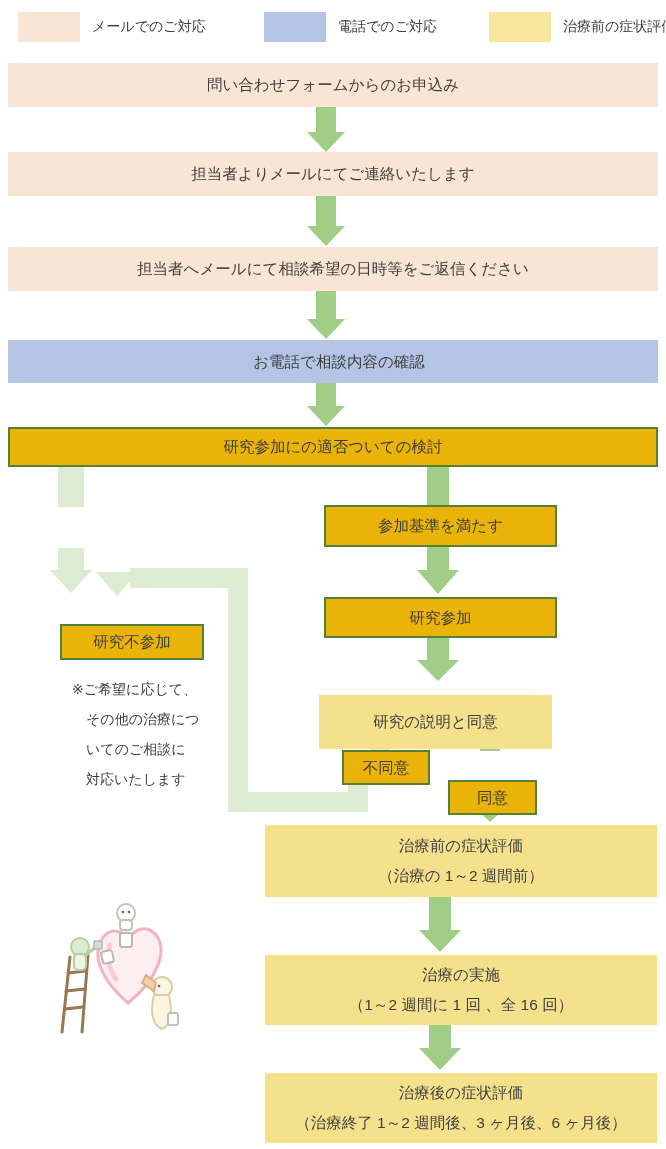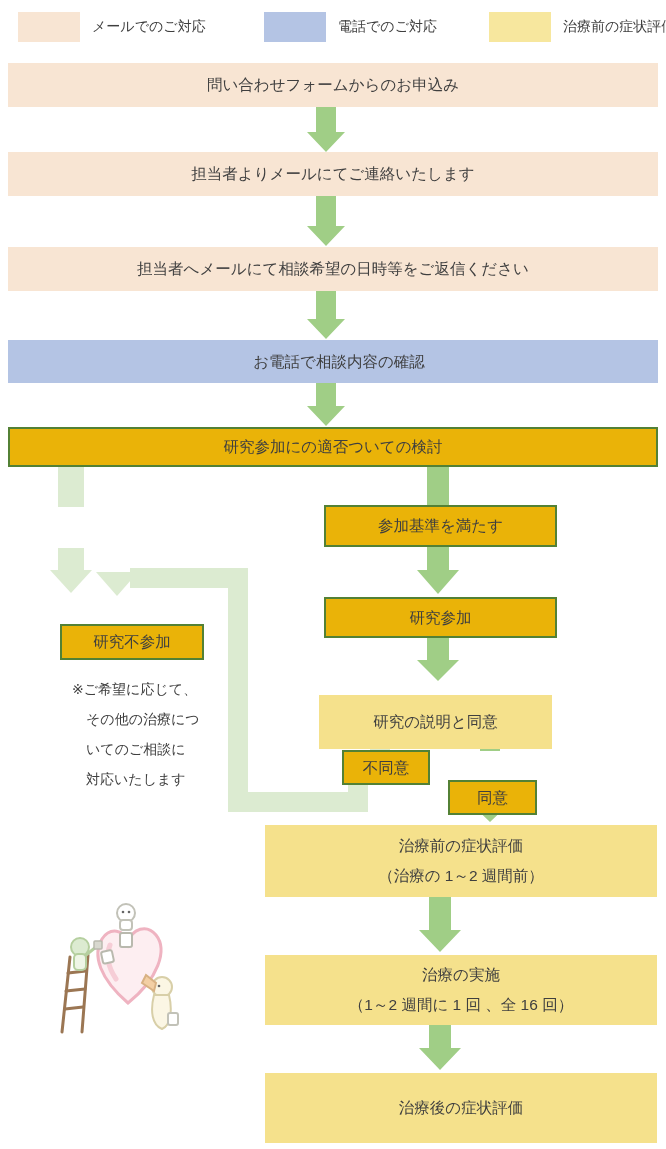--- a/index.html
+++ b/index.html
@@ -93,20 +93,21 @@
   <div class="flowbox twoline bg-visit" style="left:265px;top:825px;width:392px;height:72px;">
     <div>治療前の症状評価</div>
     <div>（治療の 1～2 週間前）</div>
   </div>
   <div class="flowbox twoline bg-visit" style="left:265px;top:955px;width:392px;height:70px;">
     <div>治療の実施</div>
     <div>（1～2 週間に 1 回 、全 16 回）</div>
   </div>
   <div class="flowbox twoline bg-visit" style="left:265px;top:1073px;width:392px;height:70px;">
     <div>治療後の症状評価</div>
+    <div>（治療終了 1～2 週間後、3 ヶ月後、6 ヶ月後）</div>
   </div>
 
   <svg class="abs" style="left:50px;top:895px;" width="150" height="145" viewBox="0 0 150 145">
 
     <g stroke="#9b7653" stroke-width="3" stroke-linecap="round">
       <line x1="20" y1="62" x2="12" y2="137"></line>
       <line x1="38" y1="60" x2="32" y2="137"></line>
       <line x1="18" y1="78" x2="36" y2="76"></line>
       <line x1="16" y1="96" x2="35" y2="94"></line>
       <line x1="15" y1="114" x2="33" y2="112"></line>

